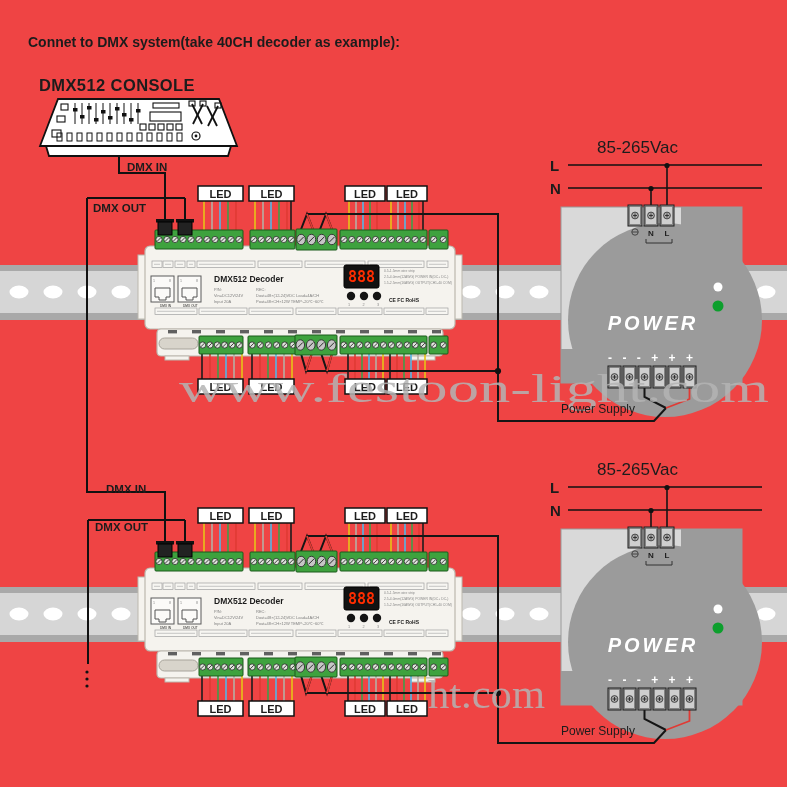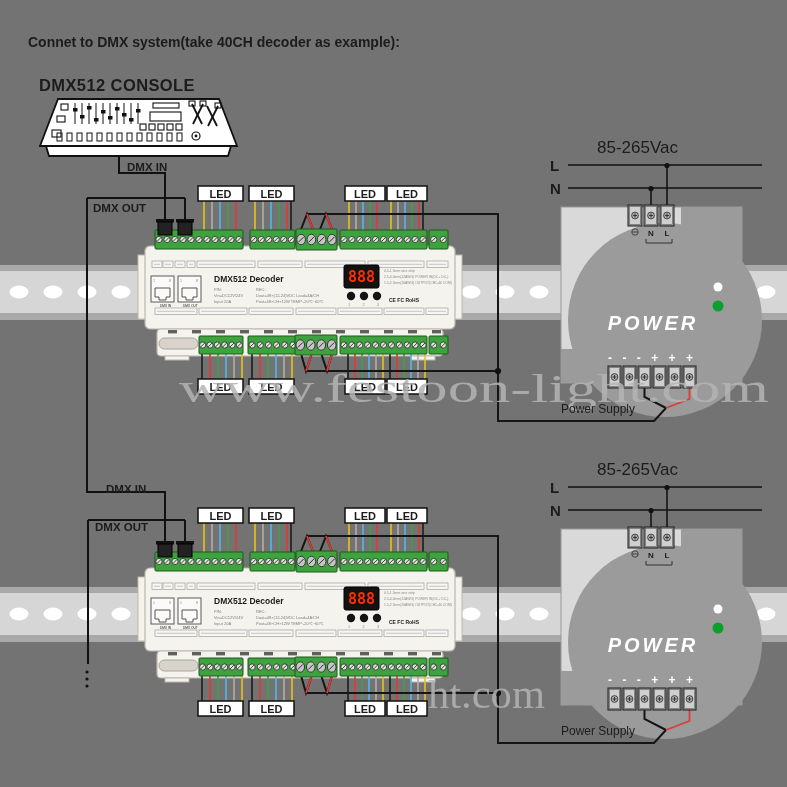--- a/index.html
+++ b/index.html
@@ -1,16 +1,16 @@
 <!DOCTYPE html>
 <html><head>
 <meta charset="utf-8">
 <style>
   html,body{margin:0;padding:0;background:#ffffff;}
-  .canvas{position:relative;width:787px;height:787px;background:#737373;overflow:hidden;
+  .canvas{position:relative;width:787px;height:787px;background:#ef4444;overflow:hidden;
           font-family:"Liberation Sans",sans-serif;}
   svg{display:block;}
   text{fill:#1c1c1c;font-family:"Liberation Sans",sans-serif;}
   .b{font-weight:bold;}
   .spec{fill:#808080;}
   .tiny{fill:#8a8a8a;}
   .wm{font-family:"Liberation Serif",serif;fill:#b4b4b4;opacity:.85;}
   .seg{font-family:"DejaVu Sans Mono",monospace;fill:#ff2d00;font-weight:bold;}
   .white{fill:#ffffff;}
 </style>

